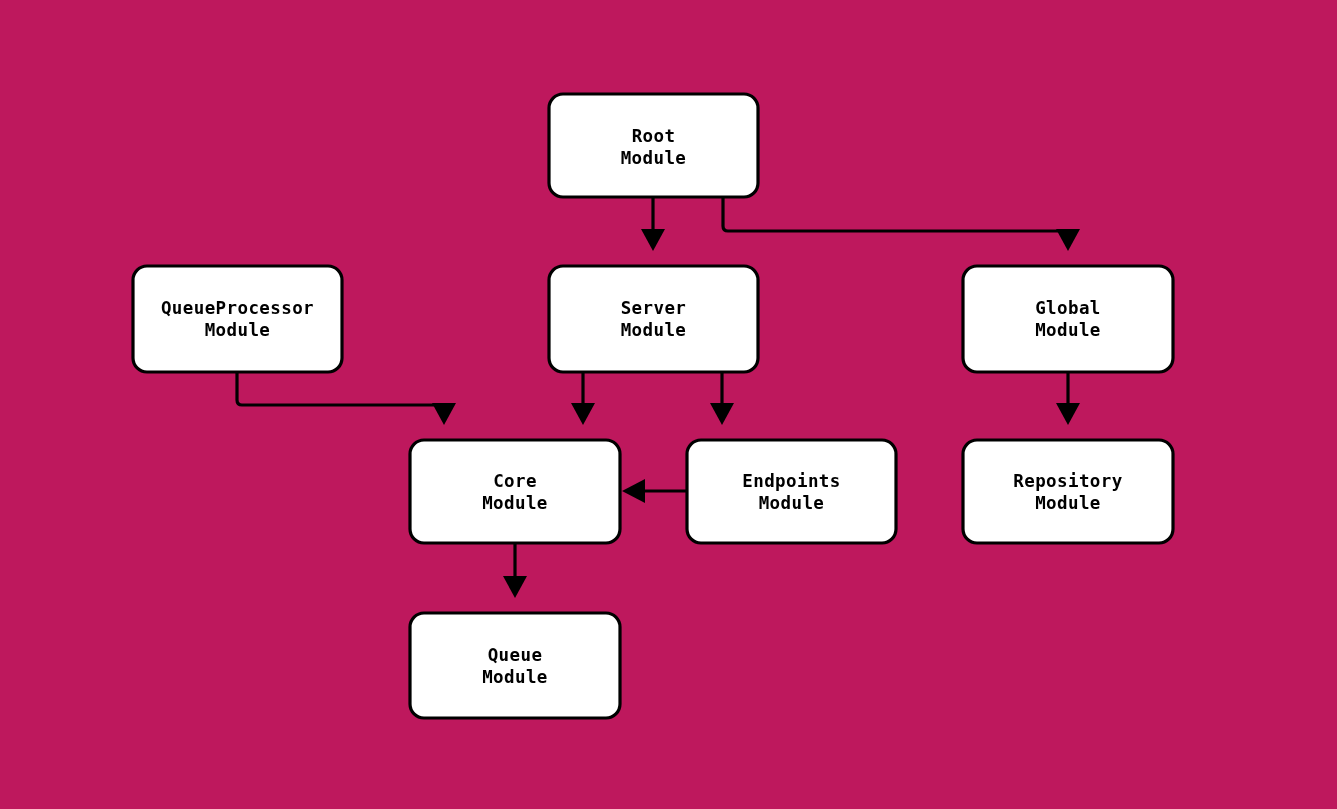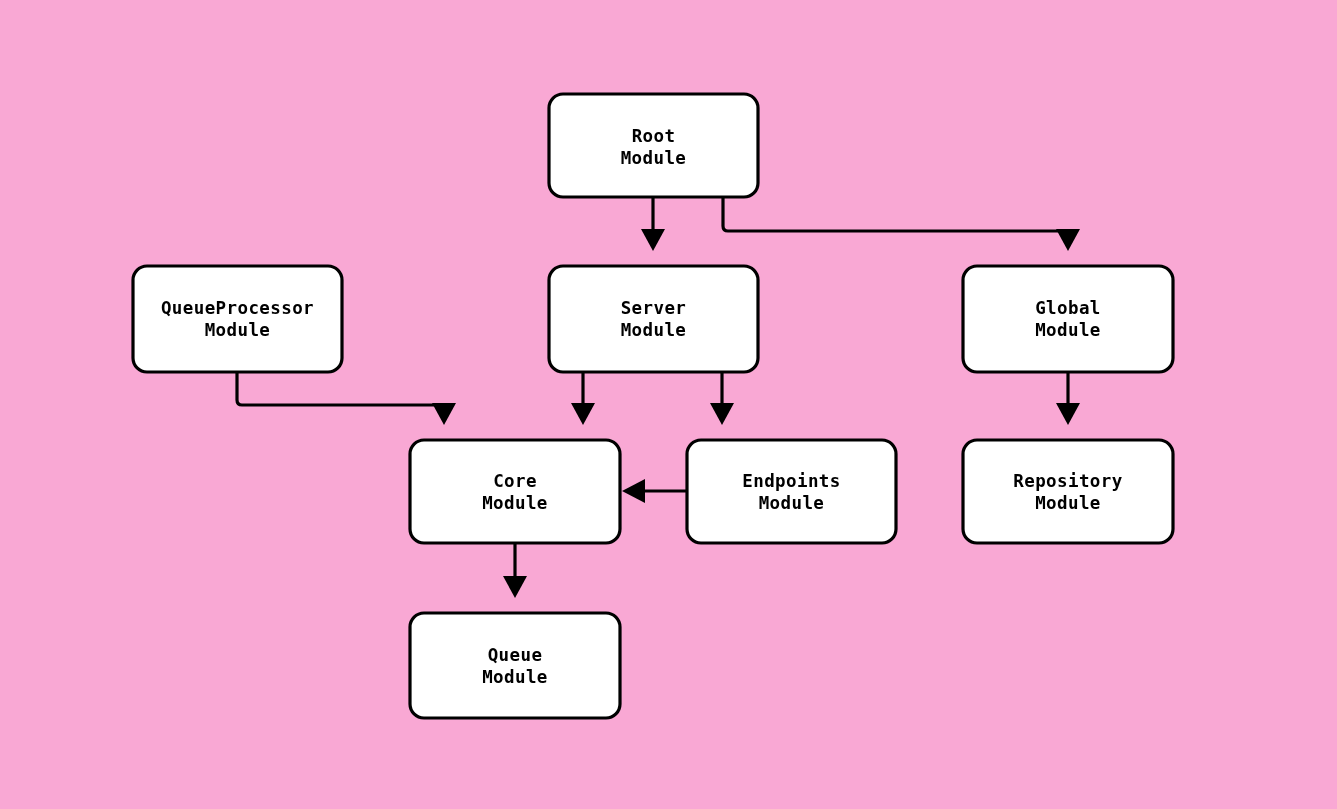--- a/index.html
+++ b/index.html
@@ -11,21 +11,21 @@
   body {
     width: 1337px;
     height: 809px;
     font-family: "DejaVu Sans Mono", "Liberation Mono", monospace;
     overflow: hidden;
   }
   #diagram-root {
     position: relative;
     width: 1337px;
     height: 809px;
-    background: #f9a8d4;
+    background: #be185d;
   }
   svg#diagram-svg {
     display: block;
     width: 1337px;
     height: 809px;
   }
   .node-box {
     fill: #ffffff;
     stroke: #000000;
     stroke-width: 3.2;

